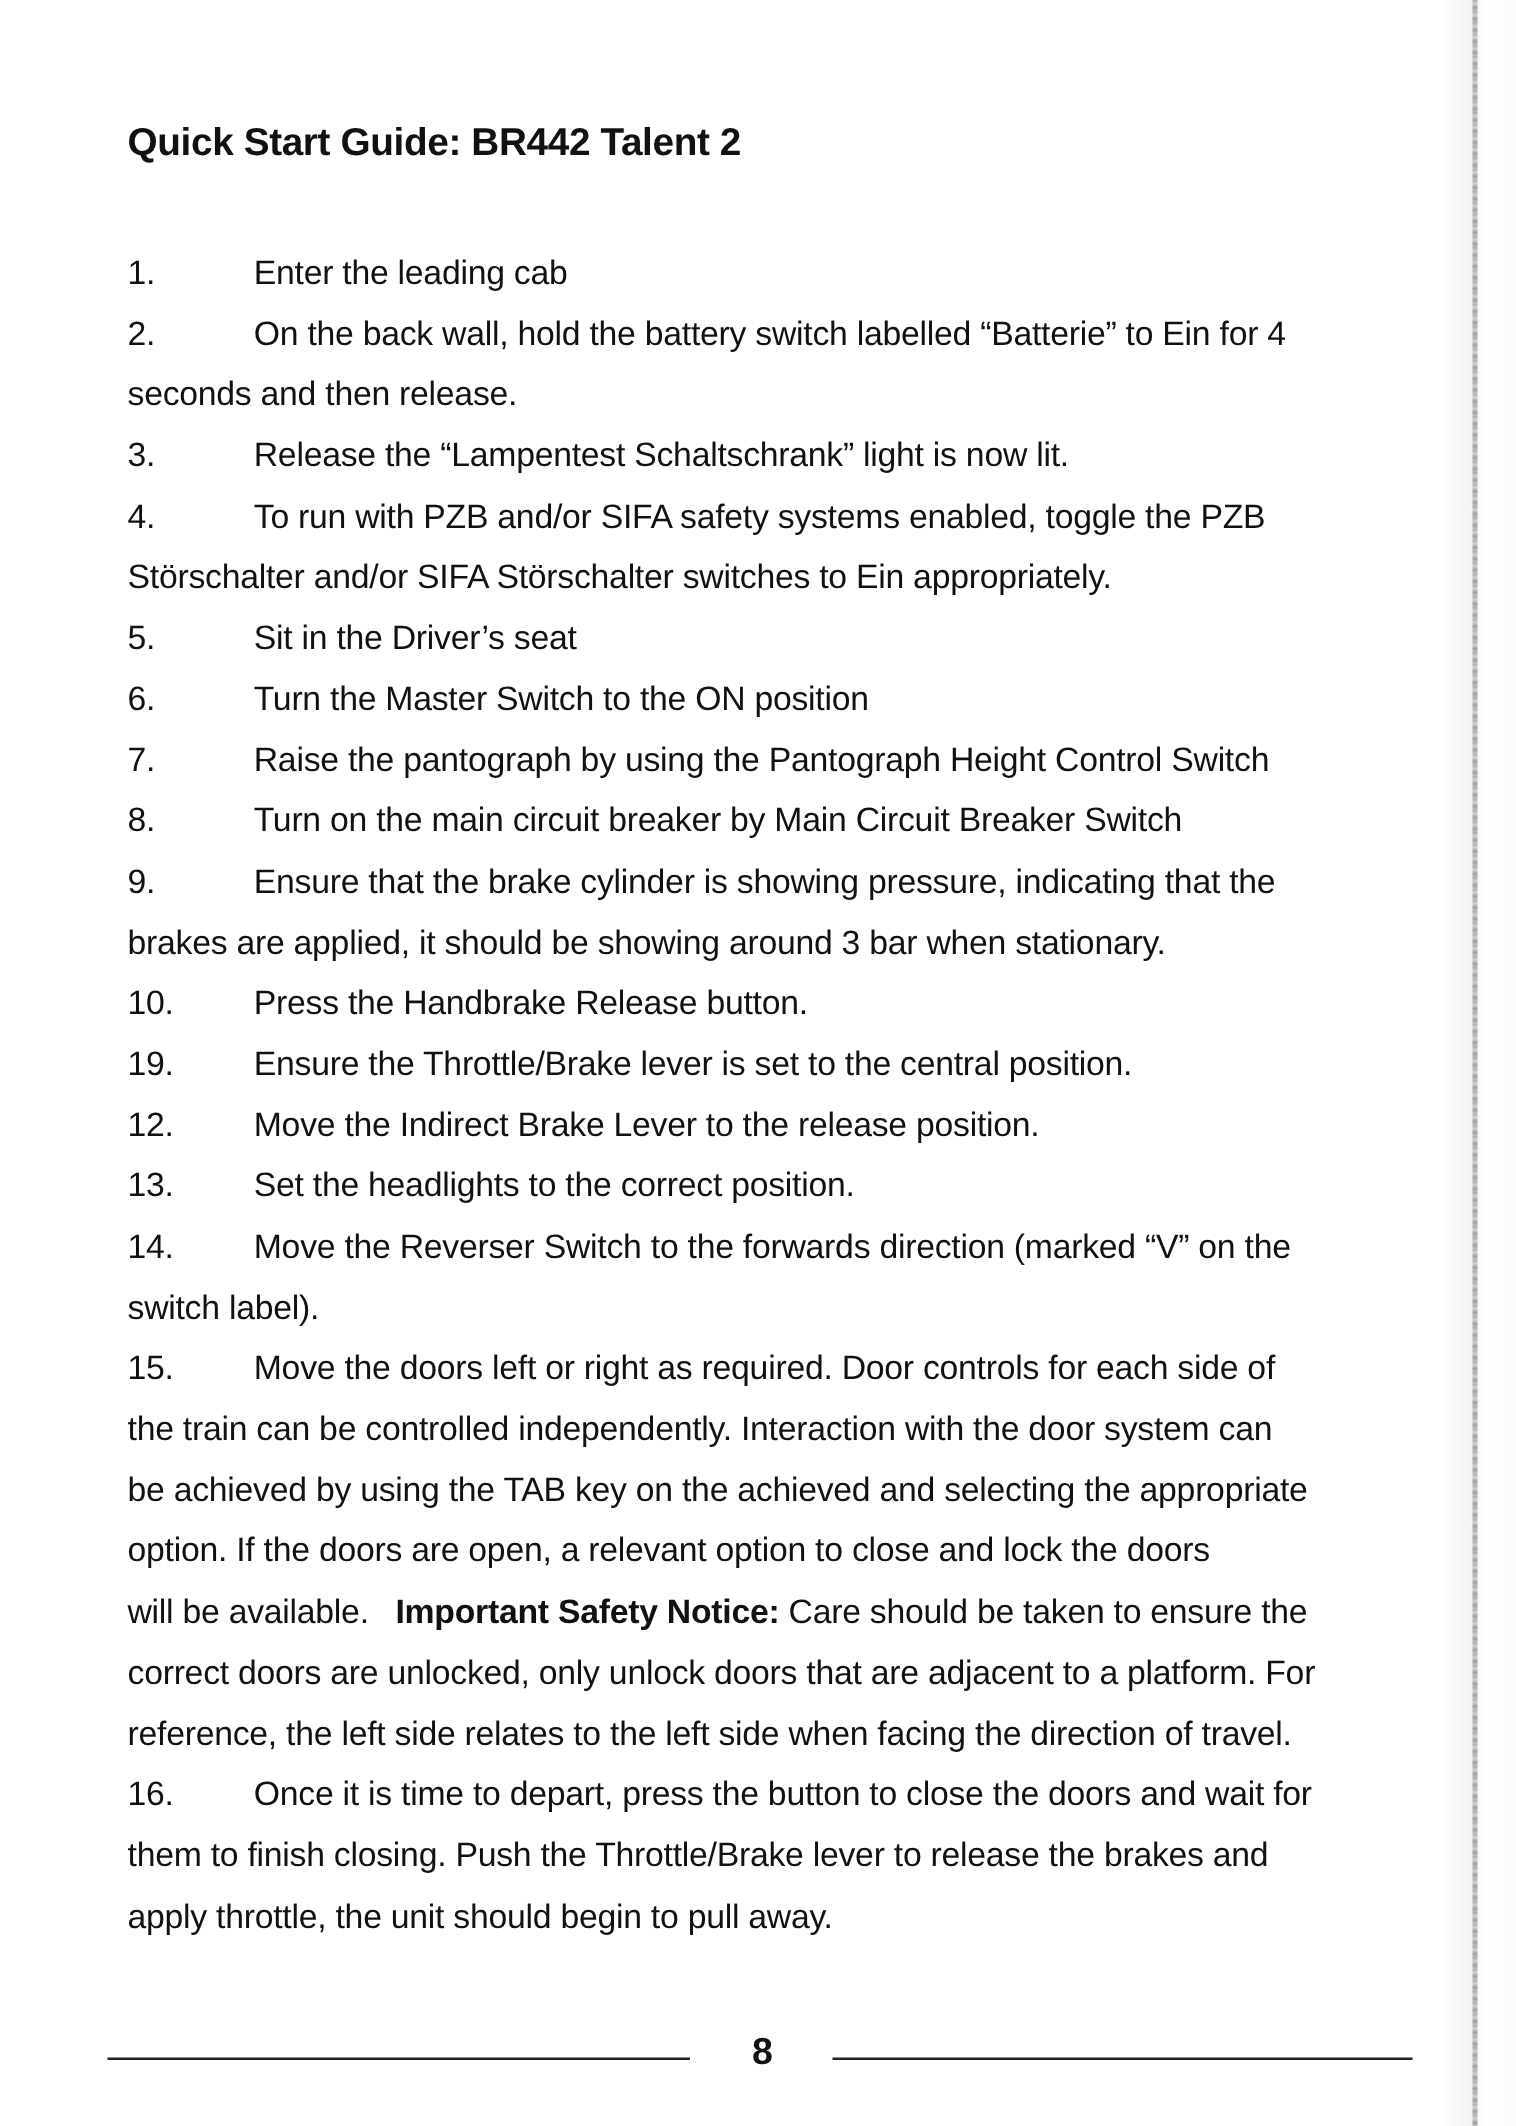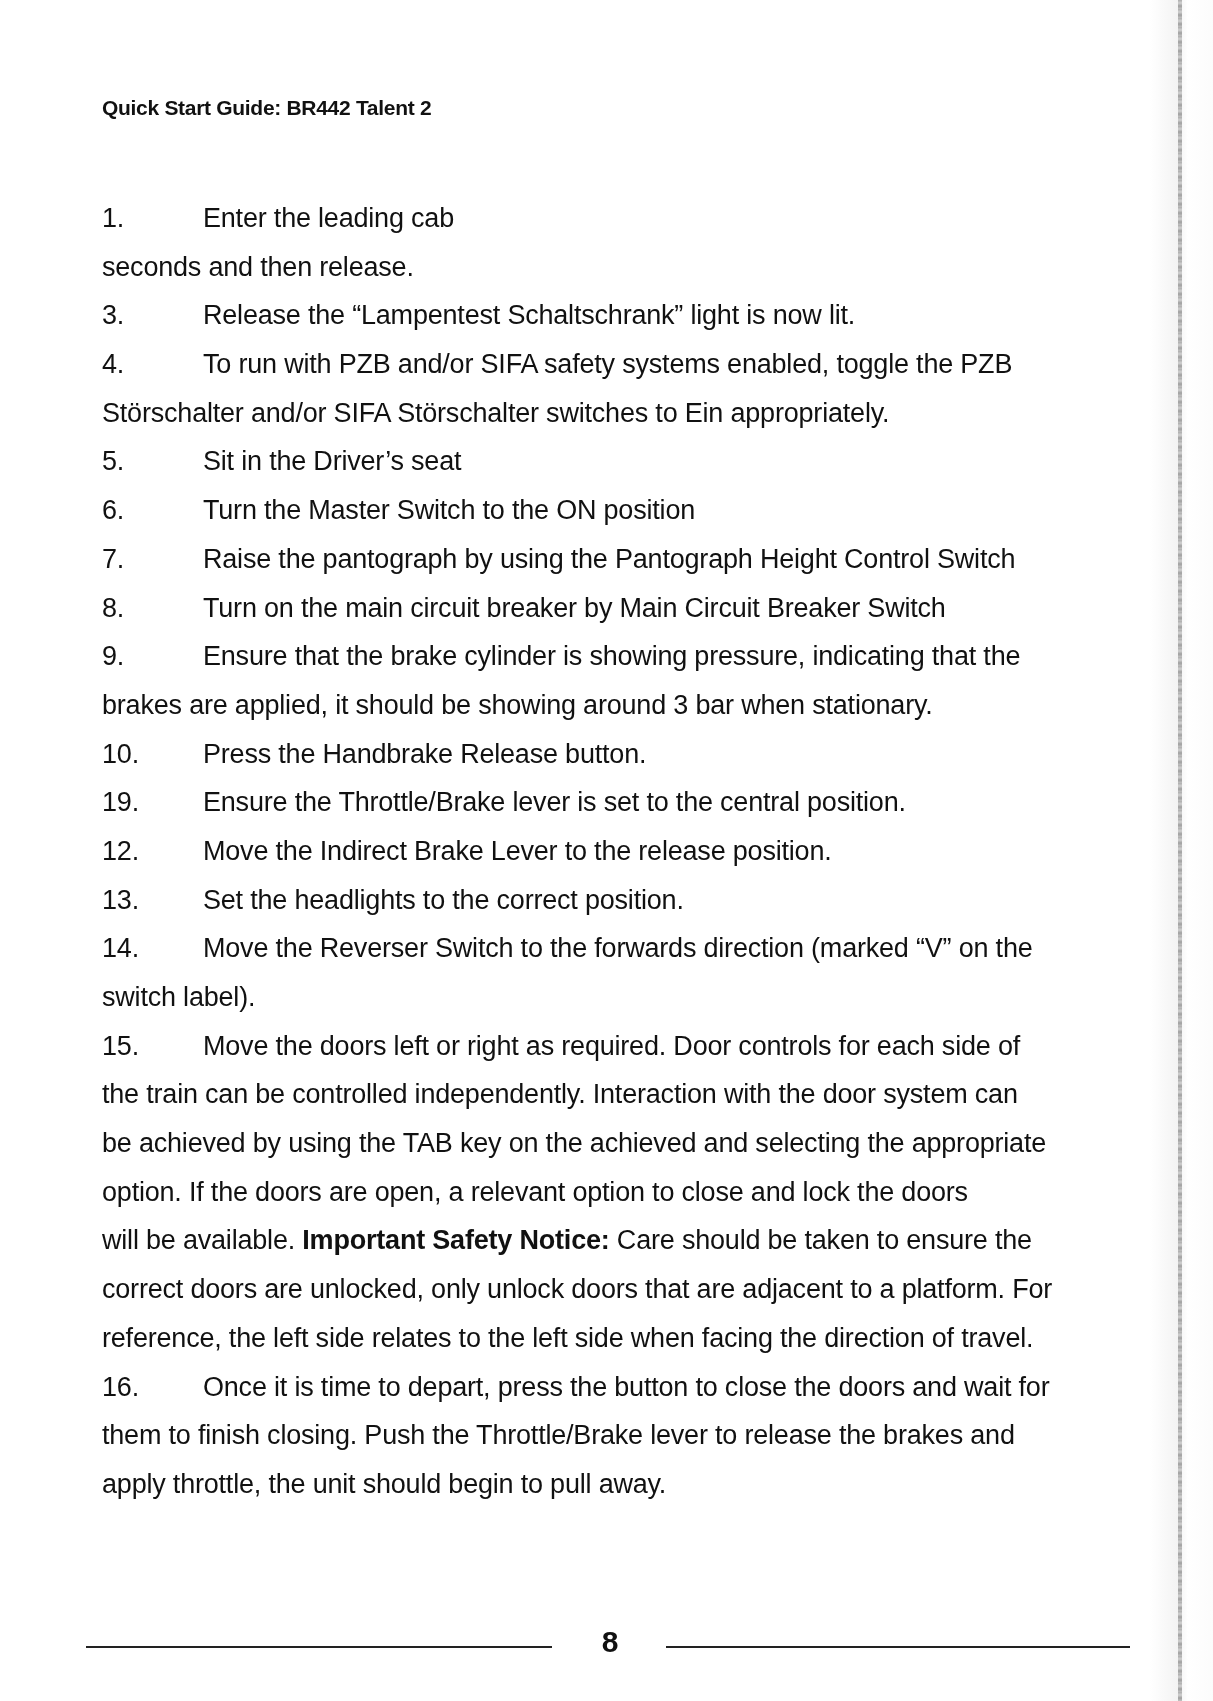--- a/index.html
+++ b/index.html
@@ -1,28 +1,28 @@
 <!DOCTYPE html>
 <html><head>
 <meta charset="utf-8">
 <style>
   html, body { margin: 0; padding: 0; }
   body {
     width: 1213px; height: 1701px; background: #ffffff; position: relative; overflow: hidden;
     font-family: "Liberation Sans", "DejaVu Sans", sans-serif; color: #111;
   }
   .title {
-    position: absolute; left: 102px; top: 96px; font-size: 21px; font-weight: bold; letter-spacing: -0.3px;
+    position: absolute; left: 102px; top: 96px; font-size: 31px; font-weight: bold; letter-spacing: -0.3px;
   }
   .content { position: absolute; left: 102px; top: 194px; width: 1000px; }
   .line {
     font-size: 27px; height: 48.7px; line-height: 48.7px; white-space: nowrap; letter-spacing: -0.2px;
   }
   .num { display: inline-block; width: 101px; }
-  b { font-weight: bold; }
+  b { font-weight: bold; margin-left: 14px; }
   .footer-line { position: absolute; top: 1646px; height: 2px; background: #222; }
   .page-num {
     position: absolute; left: 590px; top: 1625px; width: 40px; text-align: center;
     font-size: 30px; font-weight: bold;
   }
   .edge {
     position: absolute; left: 1178px; top: 0; width: 4px; height: 1701px;
     background: repeating-linear-gradient(180deg, #9a9a9a 0px, #c8c8c8 3px, #8a8a8a 6px, #b5b5b5 9px);
     opacity: 0.8;
   }
@@ -34,20 +34,21 @@
 </head>
 <body>
 
 <div class="edge-shade"></div>
 <div class="edge"></div>
 
 <div class="title">Quick Start Guide: BR442 Talent 2</div>
 
 <div class="content">
   <div class="line"><span class="num">1.</span><span>Enter the leading cab</span></div>
+  <div class="line"><span class="num">2.</span><span>On the back wall, hold the battery switch labelled “Batterie” to Ein for 4</span></div>
   <div class="line"><span>seconds and then release.</span></div>
   <div class="line"><span class="num">3.</span><span>Release the “Lampentest Schaltschrank” light is now lit.</span></div>
   <div class="line"><span class="num">4.</span><span>To run with PZB and/or SIFA safety systems enabled, toggle the PZB</span></div>
   <div class="line"><span>Störschalter and/or SIFA Störschalter switches to Ein appropriately.</span></div>
   <div class="line"><span class="num">5.</span><span>Sit in the Driver’s seat</span></div>
   <div class="line"><span class="num">6.</span><span>Turn the Master Switch to the ON position</span></div>
   <div class="line"><span class="num">7.</span><span>Raise the pantograph by using the Pantograph Height Control Switch</span></div>
   <div class="line"><span class="num">8.</span><span>Turn on the main circuit breaker by Main Circuit Breaker Switch</span></div>
   <div class="line"><span class="num">9.</span><span>Ensure that the brake cylinder is showing pressure, indicating that the</span></div>
   <div class="line"><span>brakes are applied, it should be showing around 3 bar when stationary.</span></div>

